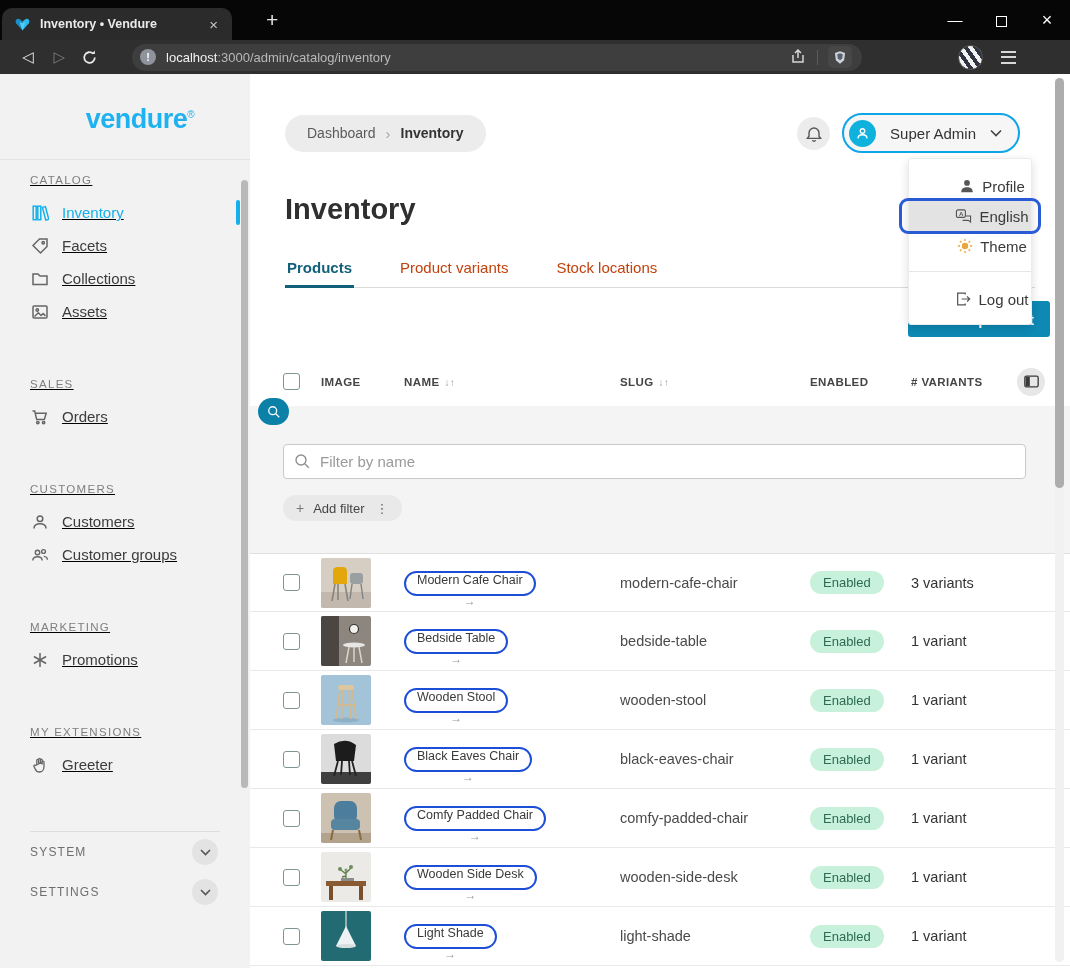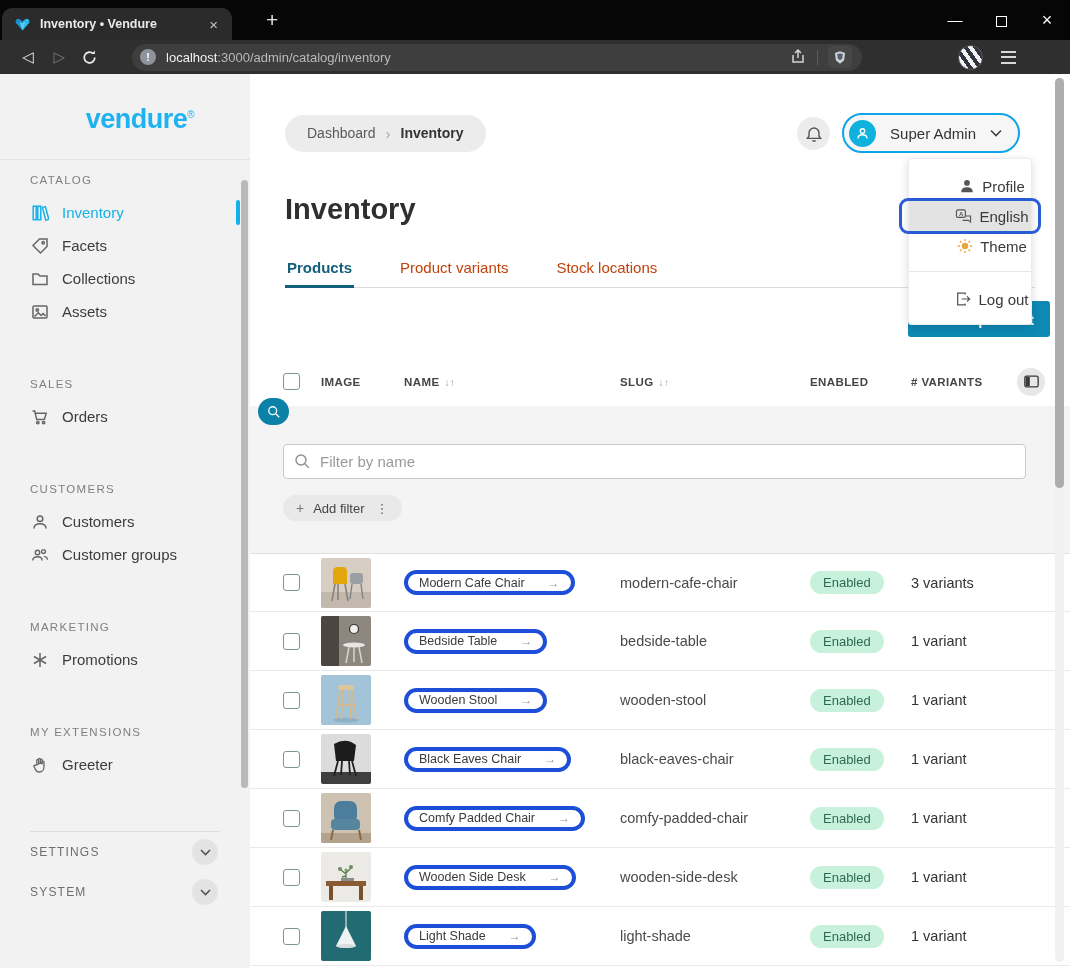--- a/index.html
+++ b/index.html
@@ -40,21 +40,21 @@
 
   
   .app { position:absolute; top:74px; left:0; right:0; bottom:0; display:flex; }
 
   
   .sidebar { position:relative; width:250px; background:#f2f2f2; flex:0 0 auto; }
   .logo-wrap { padding:30px 0 24px 30px; border-bottom:1px solid #e2e2e2;text-align:center; }
   .logo { font-size:27px; font-weight:700; color:#1fb2f0; letter-spacing:-0.5px; }
   .logo sup { font-size:10px; font-weight:400; }
   .nav { padding:14px 0 0 0; }
-  .nav-section { margin-bottom:50px; }
+  .nav-section { margin-bottom:50px;text-decoration:underline; }
   .nav-label { padding-left:30px; font-size:11.5px; letter-spacing:1.3px; color:#7f7f7f; margin-bottom:10px; }
   .nav-item { position:relative; display:flex; align-items:center; gap:13px; height:33px; padding-left:31px;
               font-size:15px; color:#3c3c3c; cursor:pointer; }
   .nav-item svg { flex:0 0 auto; }
   .nav-item.active { color:#14b0ea; }
   .active-bar { position:absolute; right:10px; top:4px; width:4px; height:25px; background:#14b0ea; border-radius:2px; }
   .nav-divider { margin:26px 30px 0 30px; border-top:1px solid #dedede; }
   .collapse-row { display:flex; align-items:center; justify-content:space-between; height:40px;
                   padding:0 32px 0 30px; cursor:pointer; }
   .collapse-row:first-of-type { margin-top:22px; }
@@ -119,22 +119,22 @@
   .filter-input::placeholder { color:#9a9a9a; }
   .input-mag { position:absolute; left:11px; top:9px; }
   .add-filter { display:inline-flex; align-items:center; gap:9px; margin-top:16px; height:26px;
                 background:#e9e9e9; border-radius:13px; padding:0 13px; font-size:13px; color:#444; }
   .add-filter .af-plus { color:#777; font-size:14px; }
   .add-filter .kebab { color:#666; font-size:13px; margin-left:2px; }
 
   .rows .row { height:59px; border-bottom:1px solid #e9e9e9; background:#fff; }
   .rows .row:first-child { border-top:1px solid #e0e0e0; }
   .thumb { width:50px; height:50px; border-radius:2px; overflow:hidden; display:block; }
-  .name-chip { display:inline-flex; align-items:center; gap:23px; border:4px solid #1d4ed8; border-radius:13px;
-               height:25px; padding:0 11px; font-size:12.5px; color:#3a3a3a; background:#fff; white-space:nowrap; }
+  .name-chip { display:inline-flex; align-items:center; gap:7px; border:2px solid #1d4ed8; border-radius:13px;
+               height:25px; padding:0 11px; font-size:12.5px; color:#3a3a3a; background:#fff; white-space:nowrap;flex-direction:column; }
   .name-chip .chip-arrow { color:#999; font-size:12px; }
   .slug { font-size:14.5px; color:#4a4a4a; }
   .badge { display:inline-block; background:#c7f1da; color:#2e6b52; font-size:13px; border-radius:13px;
            padding:4px 13px; }
   .variants { font-size:14.5px; color:#333; }
 
   .main-scroll-track { position:absolute; right:6px; top:4px; bottom:6px; width:9px; background:#f1f1f1; border-radius:5px; z-index:30; }
   .main-scroll-thumb { position:absolute; top:0; left:0; width:9px; height:410px; background:#adadad; border-radius:5px; }
 </style>
 </head>
@@ -298,29 +298,29 @@
             <svg width="18" height="18" viewBox="0 0 18 18">
                 <path d="M5.8 9V4.2a.9.9 0 011.8 0V8m0-4.6a.9.9 0 011.8 0V8m0-4a.9.9 0 011.8 0v4.5m0-2.5a.9.9 0 011.8 0v4.5c0 3-1.7 5.5-4.6 5.5-2.4 0-3.7-1.4-4.3-3.2L3 10.5c-.5-.9.7-1.9 1.5-1.1z" fill="none" stroke="#666" stroke-width="1.3"></path>
               </svg>
             <span>Greeter</span>
           </div>
         </div>
 
         <div class="nav-divider"></div>
 
         <div class="collapse-row">
-          <span class="collapse-label">SETTINGS</span>
+          <span class="collapse-label">SYSTEM</span>
           <span class="chev-circle">
             <svg width="11" height="7" viewBox="0 0 11 7">
                 <path d="M1 1l4.5 4.5L10 1" fill="none" stroke="#555" stroke-width="1.6"></path>
               </svg>
           </span>
         </div>
         <div class="collapse-row">
-          <span class="collapse-label">SYSTEM</span>
+          <span class="collapse-label">SETTINGS</span>
           <span class="chev-circle">
             <svg width="11" height="7" viewBox="0 0 11 7">
                 <path d="M1 1l4.5 4.5L10 1" fill="none" stroke="#555" stroke-width="1.6"></path>
               </svg>
           </span>
         </div>
       </div>
       <div class="side-scroll"></div>
     </div>
 

